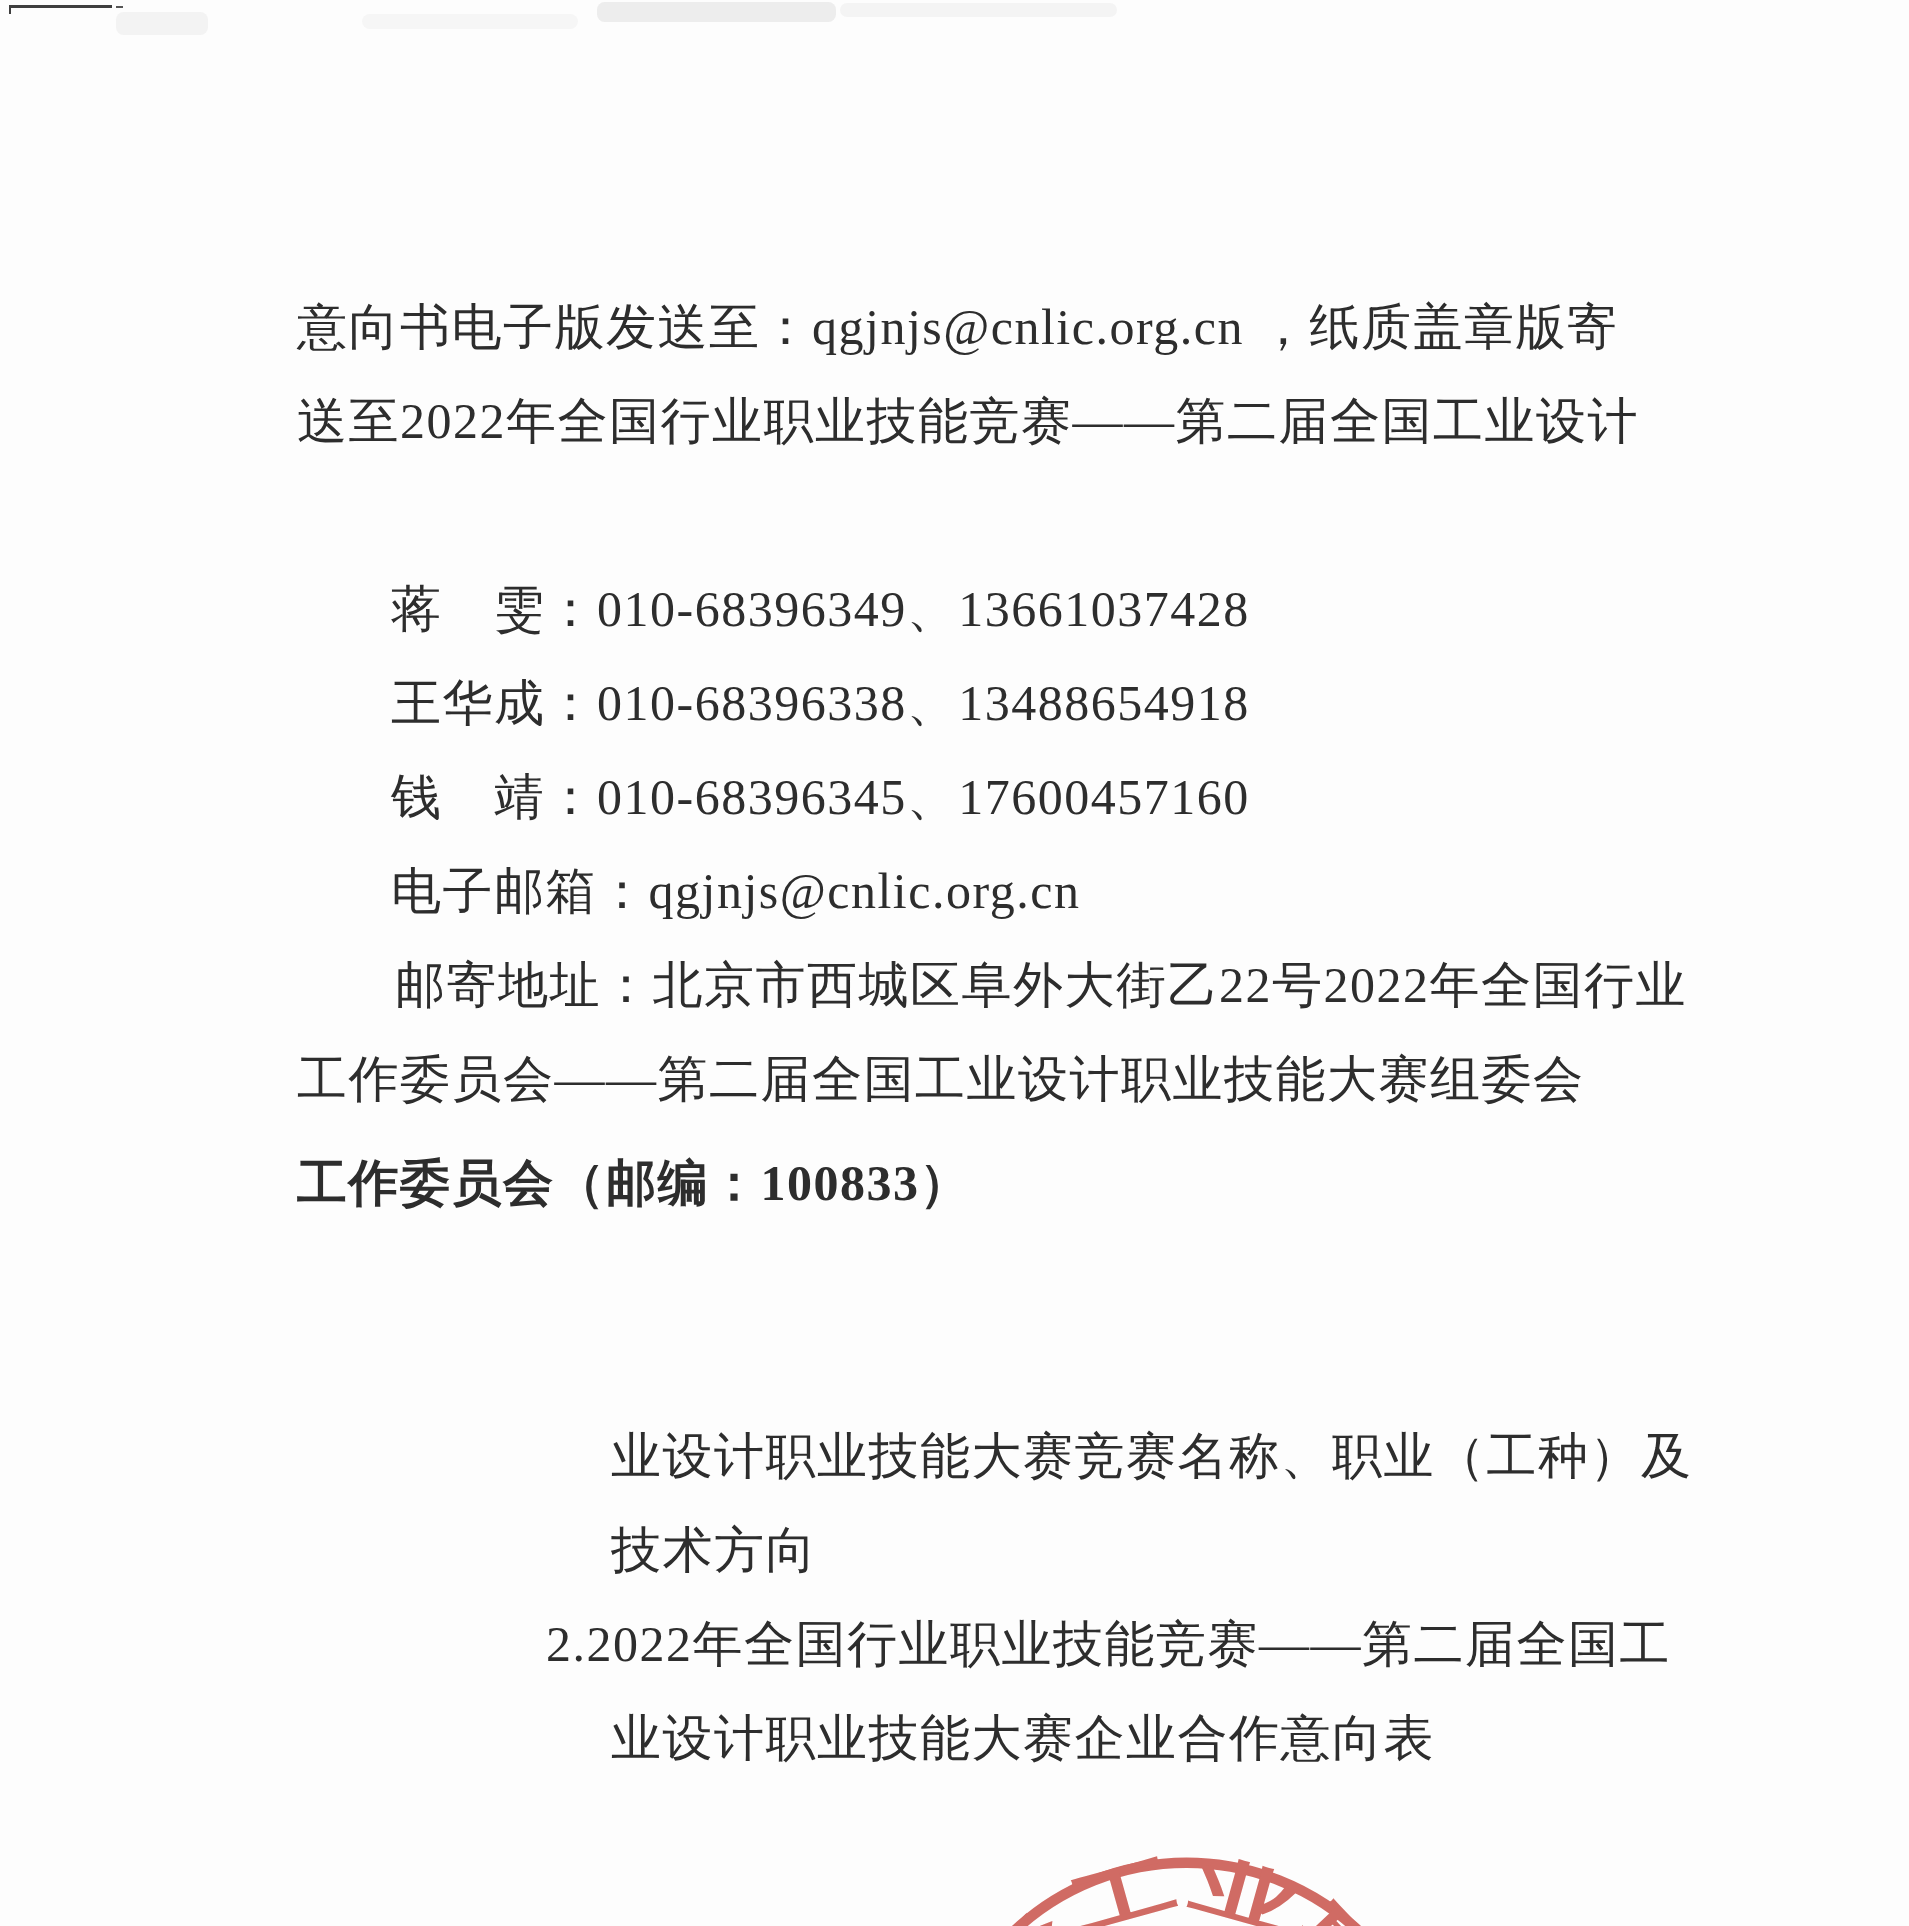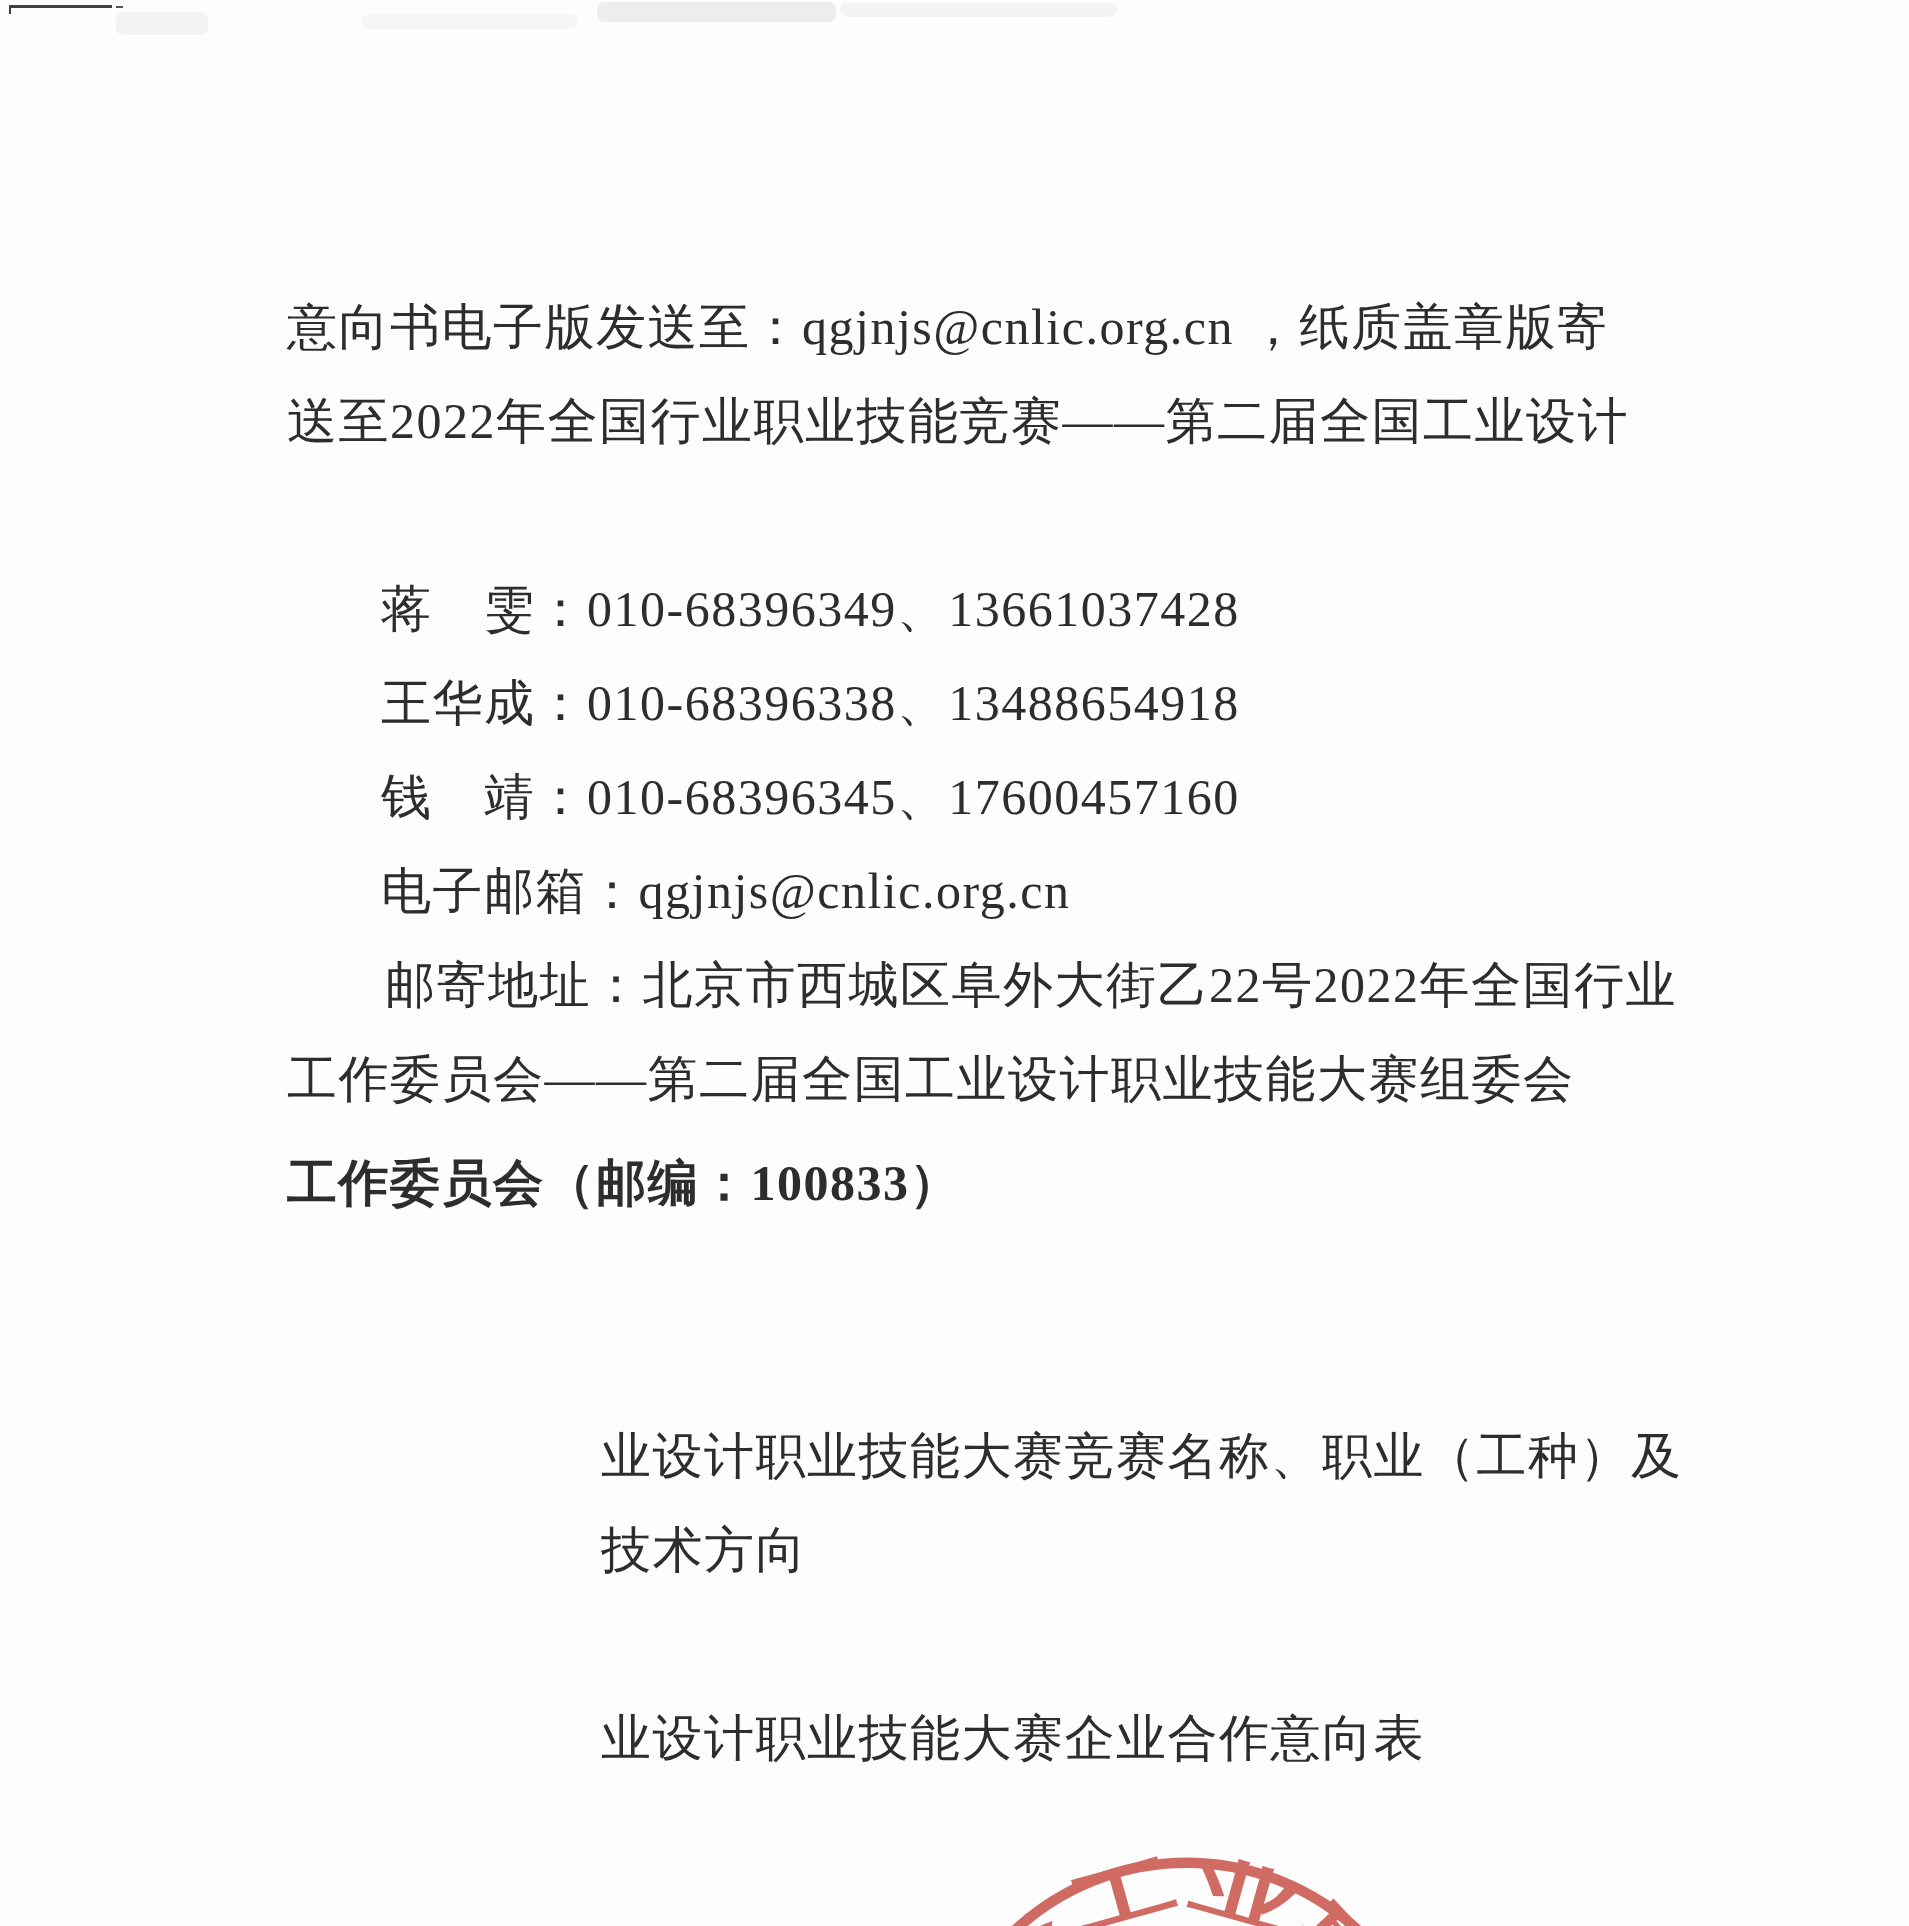--- a/index.html
+++ b/index.html
@@ -15,20 +15,21 @@
     color: #2d2d2d;
   }
   .tline {
     position: absolute;
     font-size: 50px;
     line-height: 94px;
     height: 94px;
     letter-spacing: 1.5px;
     white-space: nowrap;
     color: #2d2d2d;
+    margin-left: 10px;
   }
   
   .corner-mark-h {
     position: absolute;
     left: 8.9px; top: 5.4px;
     width: 103px; height: 2.3px;
     background: #3f3f3f;
   }
   .corner-mark-v {
     position: absolute;
@@ -81,20 +82,21 @@
   <div class="tline" style="top:656px; left:381px;">王华成：010-68396338、13488654918</div>
   <div class="tline" style="top:750px; left:381px;">钱　靖：010-68396345、17600457160</div>
   <div class="tline" style="top:844px; left:381px;">电子邮箱：qgjnjs@cnlic.org.cn</div>
 
   <div class="tline" style="top:938px; left:385px;">邮寄地址：北京市西城区阜外大街乙22号2022年全国行业</div>
   <div class="tline" style="top:1032px; left:287px;">工作委员会——第二届全国工业设计职业技能大赛组委会</div>
   <div class="tline" style="top:1136px; left:287px;font-weight:bold;">工作委员会（邮编：100833）</div>
 
   <div class="tline" style="top:1409px; left:601px;text-align:right;">业设计职业技能大赛竞赛名称、职业（工种）及</div>
   <div class="tline" style="top:1503px; left:601px;text-align:center;">技术方向</div>
+  <div class="tline" style="top:1597px; left:536px;">2.2022年全国行业职业技能竞赛——第二届全国工</div>
   <div class="tline" style="top:1691px; left:601px;">业设计职业技能大赛企业合作意向表</div>
 
   <svg class="stamp-svg" viewBox="0 0 1424 1424" xmlns="http://www.w3.org/2000/svg">
     <g opacity="0.9">
       <circle cx="712" cy="716" r="652" fill="none" stroke="#c7453c" stroke-width="27"></circle>
       <path id="seal-arc" d="M 272,1016 A 532,532 0 1 1 1152,1016" fill="none"></path>
       <text font-size="170" font-weight="bold" fill="#c7453c" letter-spacing="6" font-family="Liberation Serif, DejaVu Serif, serif">
         <textPath href="#seal-arc" startOffset="50%" text-anchor="middle" textLength="2310" lengthAdjust="spacingAndGlyphs">中国轻工业联合会</textPath>
       </text>
       <polygon opacity="0.82" fill="#ca4c42" points="700,515 768,707 971,712 809,836 868,1031 700,915 532,1031 591,836 429,712 632,707"></polygon>

